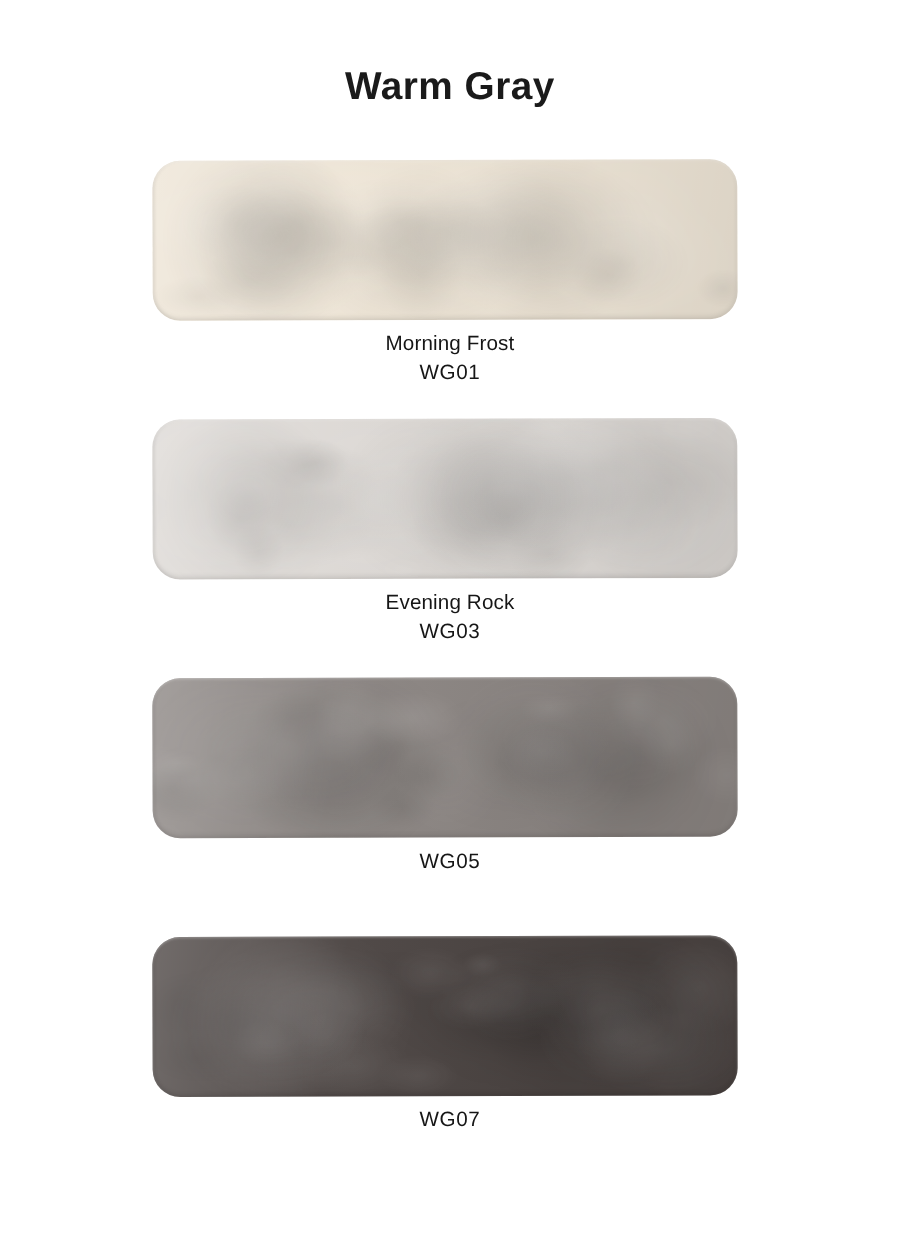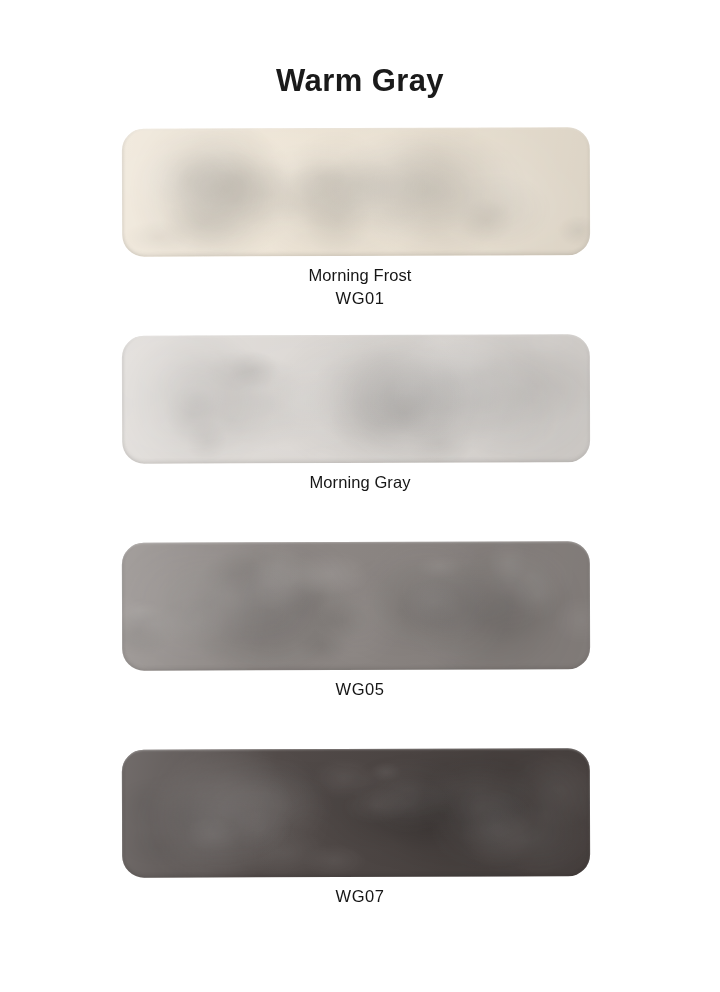--- a/index.html
+++ b/index.html
@@ -30,21 +30,21 @@
     left: 0;
     width: 720px;
     text-align: center;
   }
   .page-title {
     font-size: 31px;
     font-weight: 700;
     letter-spacing: 0.4px;
     color: #1a1a1a;
     line-height: 1.1;
-    margin: 12px;
+    margin: 0;
   }
 
   
   .swatch-list {
     position: absolute;
     top: 128px;
     left: 0;
     width: 604px;
   }
 
@@ -157,21 +157,22 @@
     <div class="swatch-row">
       <div class="swatch-tile-wrap">
         <div class="swatch-tile" style="background-color: rgb(220, 216, 212);">
           <div class="tex" style="background-image: radial-gradient(rgba(0, 0, 0, 0.1) 0%, rgba(0, 0, 0, 0) 70%), radial-gradient(rgba(0, 0, 0, 0.1) 0%, rgba(0, 0, 0, 0) 70%), radial-gradient(rgba(0, 0, 0, 0.1) 0%, rgba(0, 0, 0, 0) 70%), radial-gradient(rgba(0, 0, 0, 0.1) 0%, rgba(0, 0, 0, 0) 70%), radial-gradient(rgba(0, 0, 0, 0.1) 0%, rgba(0, 0, 0, 0) 70%), radial-gradient(rgba(0, 0, 0, 0.1) 0%, rgba(0, 0, 0, 0) 70%), radial-gradient(rgba(0, 0, 0, 0.1) 0%, rgba(0, 0, 0, 0) 70%), radial-gradient(rgba(0, 0, 0, 0.1) 0%, rgba(0, 0, 0, 0) 70%), radial-gradient(rgba(0, 0, 0, 0.1) 0%, rgba(0, 0, 0, 0) 70%), radial-gradient(rgba(0, 0, 0, 0.1) 0%, rgba(0, 0, 0, 0) 70%), radial-gradient(rgba(0, 0, 0, 0.1) 0%, rgba(0, 0, 0, 0) 70%), radial-gradient(rgba(0, 0, 0, 0.1) 0%, rgba(0, 0, 0, 0) 70%), radial-gradient(rgba(0, 0, 0, 0.1) 0%, rgba(0, 0, 0, 0) 70%), radial-gradient(rgba(0, 0, 0, 0.1) 0%, rgba(0, 0, 0, 0) 70%), radial-gradient(rgba(0, 0, 0, 0.1) 0%, rgba(0, 0, 0, 0) 70%), radial-gradient(rgba(0, 0, 0, 0.1) 0%, rgba(0, 0, 0, 0) 70%), radial-gradient(rgba(0, 0, 0, 0.1) 0%, rgba(0, 0, 0, 0) 70%), radial-gradient(rgba(0, 0, 0, 0.1) 0%, rgba(0, 0, 0, 0) 70%), radial-gradient(rgba(0, 0, 0, 0.1) 0%, rgba(0, 0, 0, 0) 70%), radial-gradient(rgba(0, 0, 0, 0.1) 0%, rgba(0, 0, 0, 0) 70%), radial-gradient(rgba(0, 0, 0, 0.1) 0%, rgba(0, 0, 0, 0) 70%), radial-gradient(rgba(0, 0, 0, 0.1) 0%, rgba(0, 0, 0, 0) 70%), radial-gradient(rgba(0, 0, 0, 0.1) 0%, rgba(0, 0, 0, 0) 70%), radial-gradient(rgba(0, 0, 0, 0.1) 0%, rgba(0, 0, 0, 0) 70%), radial-gradient(rgba(0, 0, 0, 0.1) 0%, rgba(0, 0, 0, 0) 70%), radial-gradient(rgba(0, 0, 0, 0.1) 0%, rgba(0, 0, 0, 0) 70%); background-position: 64.9% 82.7%, 68.2% 98.3%, 60.5% 63.6%, 9.7% 2.2%, 15.7% 29.1%, 85.4% 80.3%, 57.9% 31.1%, 65.3% 41.8%, 46.3% 27.7%, 58.1% 47.8%, 65.8% 47.8%, 78.3% 56.6%, 28.9% 58.7%, 58.6% 72.9%, 14.7% 68.2%, 24.9% 22.4%, 55.5% 82%, 19% 92.3%, 74.5% 22.8%, 98.1% 31%, 72.2% 69.4%, 28.4% 22.1%, 83.7% 3.3%, 6.7% 31%, 18.5% 79.3%, 97.8% 9.2%; background-size: 130px 128px, 67px 53px, 54px 47px, 132px 136px, 150px 76px, 111px 75px, 97px 95px, 168px 159px, 148px 141px, 168px 97px, 90px 85px, 125px 78px, 122px 90px, 148px 162px, 56px 60px, 78px 43px, 103px 68px, 41px 45px, 117px 83px, 151px 79px, 110px 102px, 51px 37px, 120px 88px, 158px 161px, 131px 71px, 156px 152px;"></div>
           <div class="tex-b" style="background-image: radial-gradient(rgba(255, 255, 255, 0.14) 0%, rgba(0, 0, 0, 0) 70%), radial-gradient(rgba(255, 255, 255, 0.14) 0%, rgba(0, 0, 0, 0) 70%), radial-gradient(rgba(255, 255, 255, 0.14) 0%, rgba(0, 0, 0, 0) 70%), radial-gradient(rgba(255, 255, 255, 0.14) 0%, rgba(0, 0, 0, 0) 70%), radial-gradient(rgba(255, 255, 255, 0.14) 0%, rgba(0, 0, 0, 0) 70%), radial-gradient(rgba(255, 255, 255, 0.14) 0%, rgba(0, 0, 0, 0) 70%), radial-gradient(rgba(255, 255, 255, 0.14) 0%, rgba(0, 0, 0, 0) 70%), radial-gradient(rgba(255, 255, 255, 0.14) 0%, rgba(0, 0, 0, 0) 70%), radial-gradient(rgba(255, 255, 255, 0.14) 0%, rgba(0, 0, 0, 0) 70%), radial-gradient(rgba(255, 255, 255, 0.14) 0%, rgba(0, 0, 0, 0) 70%), radial-gradient(rgba(255, 255, 255, 0.14) 0%, rgba(0, 0, 0, 0) 70%), radial-gradient(rgba(255, 255, 255, 0.14) 0%, rgba(0, 0, 0, 0) 70%), radial-gradient(rgba(255, 255, 255, 0.14) 0%, rgba(0, 0, 0, 0) 70%), radial-gradient(rgba(255, 255, 255, 0.14) 0%, rgba(0, 0, 0, 0) 70%), radial-gradient(rgba(255, 255, 255, 0.14) 0%, rgba(0, 0, 0, 0) 70%), radial-gradient(rgba(255, 255, 255, 0.14) 0%, rgba(0, 0, 0, 0) 70%), radial-gradient(rgba(255, 255, 255, 0.14) 0%, rgba(0, 0, 0, 0) 70%), radial-gradient(rgba(255, 255, 255, 0.14) 0%, rgba(0, 0, 0, 0) 70%), radial-gradient(rgba(255, 255, 255, 0.14) 0%, rgba(0, 0, 0, 0) 70%), radial-gradient(rgba(255, 255, 255, 0.14) 0%, rgba(0, 0, 0, 0) 70%), radial-gradient(rgba(255, 255, 255, 0.14) 0%, rgba(0, 0, 0, 0) 70%), radial-gradient(rgba(255, 255, 255, 0.14) 0%, rgba(0, 0, 0, 0) 70%); background-position: 62.1% 37.9%, 82.2% 34.6%, 60.8% 29.1%, 19% 78.5%, 65.4% 5.1%, 4.5% 81.5%, 91.6% 1.2%, 87.2% 99.2%, 71.9% 4.8%, 45.8% 24.3%, 76% 5.2%, 76.8% 11.6%, 34.1% 49.6%, 66.6% 0.7%, 2.1% 5.4%, 95.1% 76.8%, 63.5% 28%, 14.3% 41%, 43.2% 95.3%, 38.9% 50.3%, 78.4% 55.6%, 83.4% 30.4%; background-size: 102px 83px, 149px 118px, 135px 144px, 126px 95px, 129px 132px, 109px 62px, 52px 26px, 98px 71px, 95px 49px, 110px 111px, 133px 120px, 134px 92px, 136px 132px, 43px 23px, 133px 89px, 140px 101px, 113px 66px, 80px 48px, 34px 18px, 80px 65px, 140px 153px, 129px 82px;"></div>
           <div class="sheen"></div>
           <div class="edge"></div>
         </div>
       </div>
       <div class="swatch-caption">
-        <div class="swatch-name">Morning Gray</div>
+        <div class="swatch-name">Evening Rock</div>
+        <div class="swatch-code">WG03</div>
       </div>
     </div>
 
     <div class="swatch-row">
       <div class="swatch-tile-wrap">
         <div class="swatch-tile" style="background-color: rgb(138, 132, 129);">
           <div class="tex" style="background-image: radial-gradient(rgba(0, 0, 0, 0.1) 0%, rgba(0, 0, 0, 0) 70%), radial-gradient(rgba(0, 0, 0, 0.1) 0%, rgba(0, 0, 0, 0) 70%), radial-gradient(rgba(0, 0, 0, 0.1) 0%, rgba(0, 0, 0, 0) 70%), radial-gradient(rgba(0, 0, 0, 0.1) 0%, rgba(0, 0, 0, 0) 70%), radial-gradient(rgba(0, 0, 0, 0.1) 0%, rgba(0, 0, 0, 0) 70%), radial-gradient(rgba(0, 0, 0, 0.1) 0%, rgba(0, 0, 0, 0) 70%), radial-gradient(rgba(0, 0, 0, 0.1) 0%, rgba(0, 0, 0, 0) 70%), radial-gradient(rgba(0, 0, 0, 0.1) 0%, rgba(0, 0, 0, 0) 70%), radial-gradient(rgba(0, 0, 0, 0.1) 0%, rgba(0, 0, 0, 0) 70%), radial-gradient(rgba(0, 0, 0, 0.1) 0%, rgba(0, 0, 0, 0) 70%), radial-gradient(rgba(0, 0, 0, 0.1) 0%, rgba(0, 0, 0, 0) 70%), radial-gradient(rgba(0, 0, 0, 0.1) 0%, rgba(0, 0, 0, 0) 70%), radial-gradient(rgba(0, 0, 0, 0.1) 0%, rgba(0, 0, 0, 0) 70%), radial-gradient(rgba(0, 0, 0, 0.1) 0%, rgba(0, 0, 0, 0) 70%), radial-gradient(rgba(0, 0, 0, 0.1) 0%, rgba(0, 0, 0, 0) 70%), radial-gradient(rgba(0, 0, 0, 0.1) 0%, rgba(0, 0, 0, 0) 70%), radial-gradient(rgba(0, 0, 0, 0.1) 0%, rgba(0, 0, 0, 0) 70%), radial-gradient(rgba(0, 0, 0, 0.1) 0%, rgba(0, 0, 0, 0) 70%), radial-gradient(rgba(0, 0, 0, 0.1) 0%, rgba(0, 0, 0, 0) 70%), radial-gradient(rgba(0, 0, 0, 0.1) 0%, rgba(0, 0, 0, 0) 70%), radial-gradient(rgba(0, 0, 0, 0.1) 0%, rgba(0, 0, 0, 0) 70%), radial-gradient(rgba(0, 0, 0, 0.1) 0%, rgba(0, 0, 0, 0) 70%), radial-gradient(rgba(0, 0, 0, 0.1) 0%, rgba(0, 0, 0, 0) 70%), radial-gradient(rgba(0, 0, 0, 0.1) 0%, rgba(0, 0, 0, 0) 70%), radial-gradient(rgba(0, 0, 0, 0.1) 0%, rgba(0, 0, 0, 0) 70%), radial-gradient(rgba(0, 0, 0, 0.1) 0%, rgba(0, 0, 0, 0) 70%); background-position: 14.6% 46.2%, 43.8% 72.9%, 30.1% 96.6%, 42.7% 86.5%, 39.8% 42.7%, 47.1% 64.1%, 91.8% 10.6%, 23.3% 18.2%, 35.3% 76.3%, 88.2% 14%, 26.6% 27.8%, 22.5% 88.5%, 80.6% 57.3%, 1.2% 77.8%, 88.9% 24.1%, 13.7% 63.8%, 83.7% 96.8%, 23.4% 98.6%, 28.2% 37.1%, 1.7% 77.1%, 61.3% 64.1%, 68.9% 57%, 27.4% 7%, 68.2% 9.8%, 5.8% 35.4%, 69% 48.1%; background-size: 109px 101px, 94px 71px, 124px 109px, 53px 35px, 46px 46px, 56px 39px, 167px 178px, 65px 44px, 132px 144px, 164px 145px, 169px 164px, 119px 65px, 169px 95px, 75px 64px, 125px 103px, 65px 46px, 161px 115px, 123px 130px, 139px 119px, 75px 46px, 143px 111px, 90px 66px, 80px 63px, 129px 98px, 160px 156px, 130px 101px;"></div>
           <div class="tex-b" style="background-image: radial-gradient(rgba(255, 255, 255, 0.14) 0%, rgba(0, 0, 0, 0) 70%), radial-gradient(rgba(255, 255, 255, 0.14) 0%, rgba(0, 0, 0, 0) 70%), radial-gradient(rgba(255, 255, 255, 0.14) 0%, rgba(0, 0, 0, 0) 70%), radial-gradient(rgba(255, 255, 255, 0.14) 0%, rgba(0, 0, 0, 0) 70%), radial-gradient(rgba(255, 255, 255, 0.14) 0%, rgba(0, 0, 0, 0) 70%), radial-gradient(rgba(255, 255, 255, 0.14) 0%, rgba(0, 0, 0, 0) 70%), radial-gradient(rgba(255, 255, 255, 0.14) 0%, rgba(0, 0, 0, 0) 70%), radial-gradient(rgba(255, 255, 255, 0.14) 0%, rgba(0, 0, 0, 0) 70%), radial-gradient(rgba(255, 255, 255, 0.14) 0%, rgba(0, 0, 0, 0) 70%), radial-gradient(rgba(255, 255, 255, 0.14) 0%, rgba(0, 0, 0, 0) 70%), radial-gradient(rgba(255, 255, 255, 0.14) 0%, rgba(0, 0, 0, 0) 70%), radial-gradient(rgba(255, 255, 255, 0.14) 0%, rgba(0, 0, 0, 0) 70%), radial-gradient(rgba(255, 255, 255, 0.14) 0%, rgba(0, 0, 0, 0) 70%), radial-gradient(rgba(255, 255, 255, 0.14) 0%, rgba(0, 0, 0, 0) 70%), radial-gradient(rgba(255, 255, 255, 0.14) 0%, rgba(0, 0, 0, 0) 70%), radial-gradient(rgba(255, 255, 255, 0.14) 0%, rgba(0, 0, 0, 0) 70%), radial-gradient(rgba(255, 255, 255, 0.14) 0%, rgba(0, 0, 0, 0) 70%), radial-gradient(rgba(255, 255, 255, 0.14) 0%, rgba(0, 0, 0, 0) 70%), radial-gradient(rgba(255, 255, 255, 0.14) 0%, rgba(0, 0, 0, 0) 70%), radial-gradient(rgba(255, 255, 255, 0.14) 0%, rgba(0, 0, 0, 0) 70%), radial-gradient(rgba(255, 255, 255, 0.14) 0%, rgba(0, 0, 0, 0) 70%), radial-gradient(rgba(255, 255, 255, 0.14) 0%, rgba(0, 0, 0, 0) 70%); background-position: 28.5% 34.8%, 67.5% 17.1%, 4.1% 67.7%, 43.6% 16.3%, 1.4% 58%, 18.5% 28.5%, 34.6% 19.9%, 90.4% 14.3%, 4.5% 31.8%, 66.4% 46.4%, 6% 52.9%, 14.9% 65.5%, 88.2% 38.9%, 33.3% 6.2%, 85.2% 13.4%, 31.6% 24.6%, 44% 21%, 81.3% 7%, 50.4% 80.2%, 73.7% 59%, 98.1% 65.4%, 68.3% 0.6%; background-size: 137px 130px, 47px 24px, 83px 42px, 87px 45px, 45px 40px, 122px 107px, 76px 64px, 94px 61px, 146px 118px, 56px 43px, 36px 22px, 67px 45px, 50px 49px, 53px 52px, 87px 88px, 67px 53px, 80px 43px, 41px 44px, 90px 97px, 105px 110px, 55px 48px, 139px 116px;"></div>
           <div class="sheen"></div>
           <div class="edge"></div>

